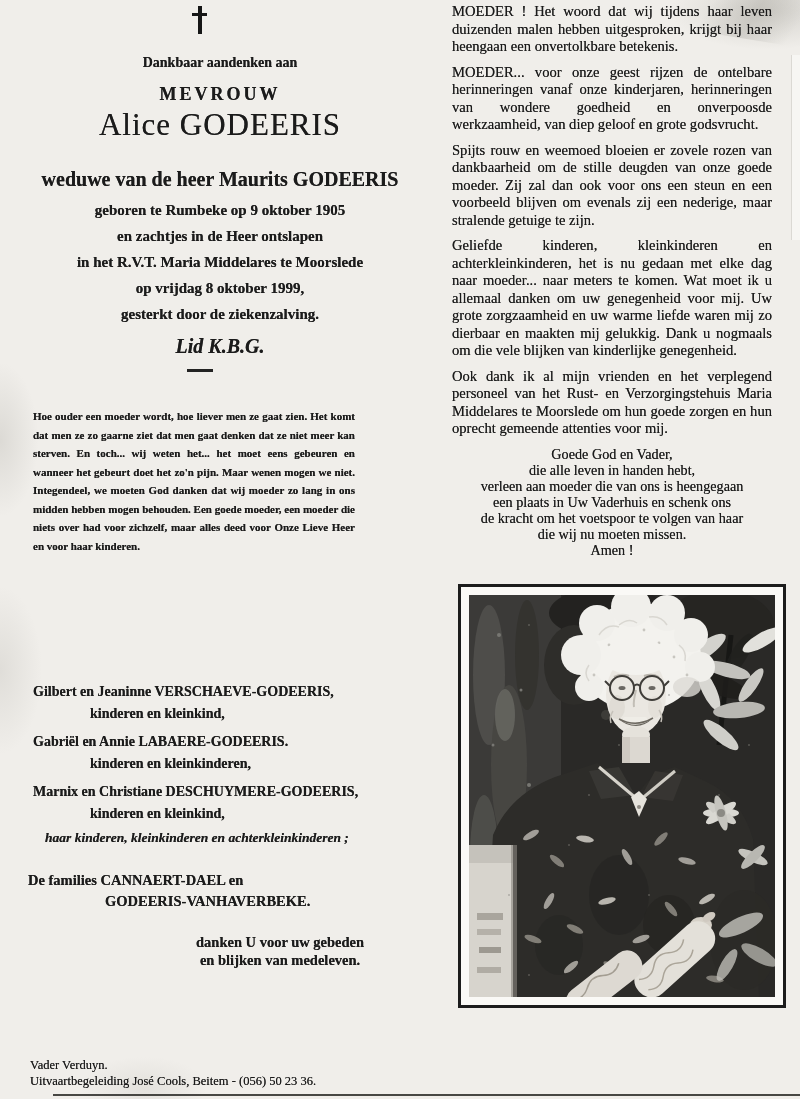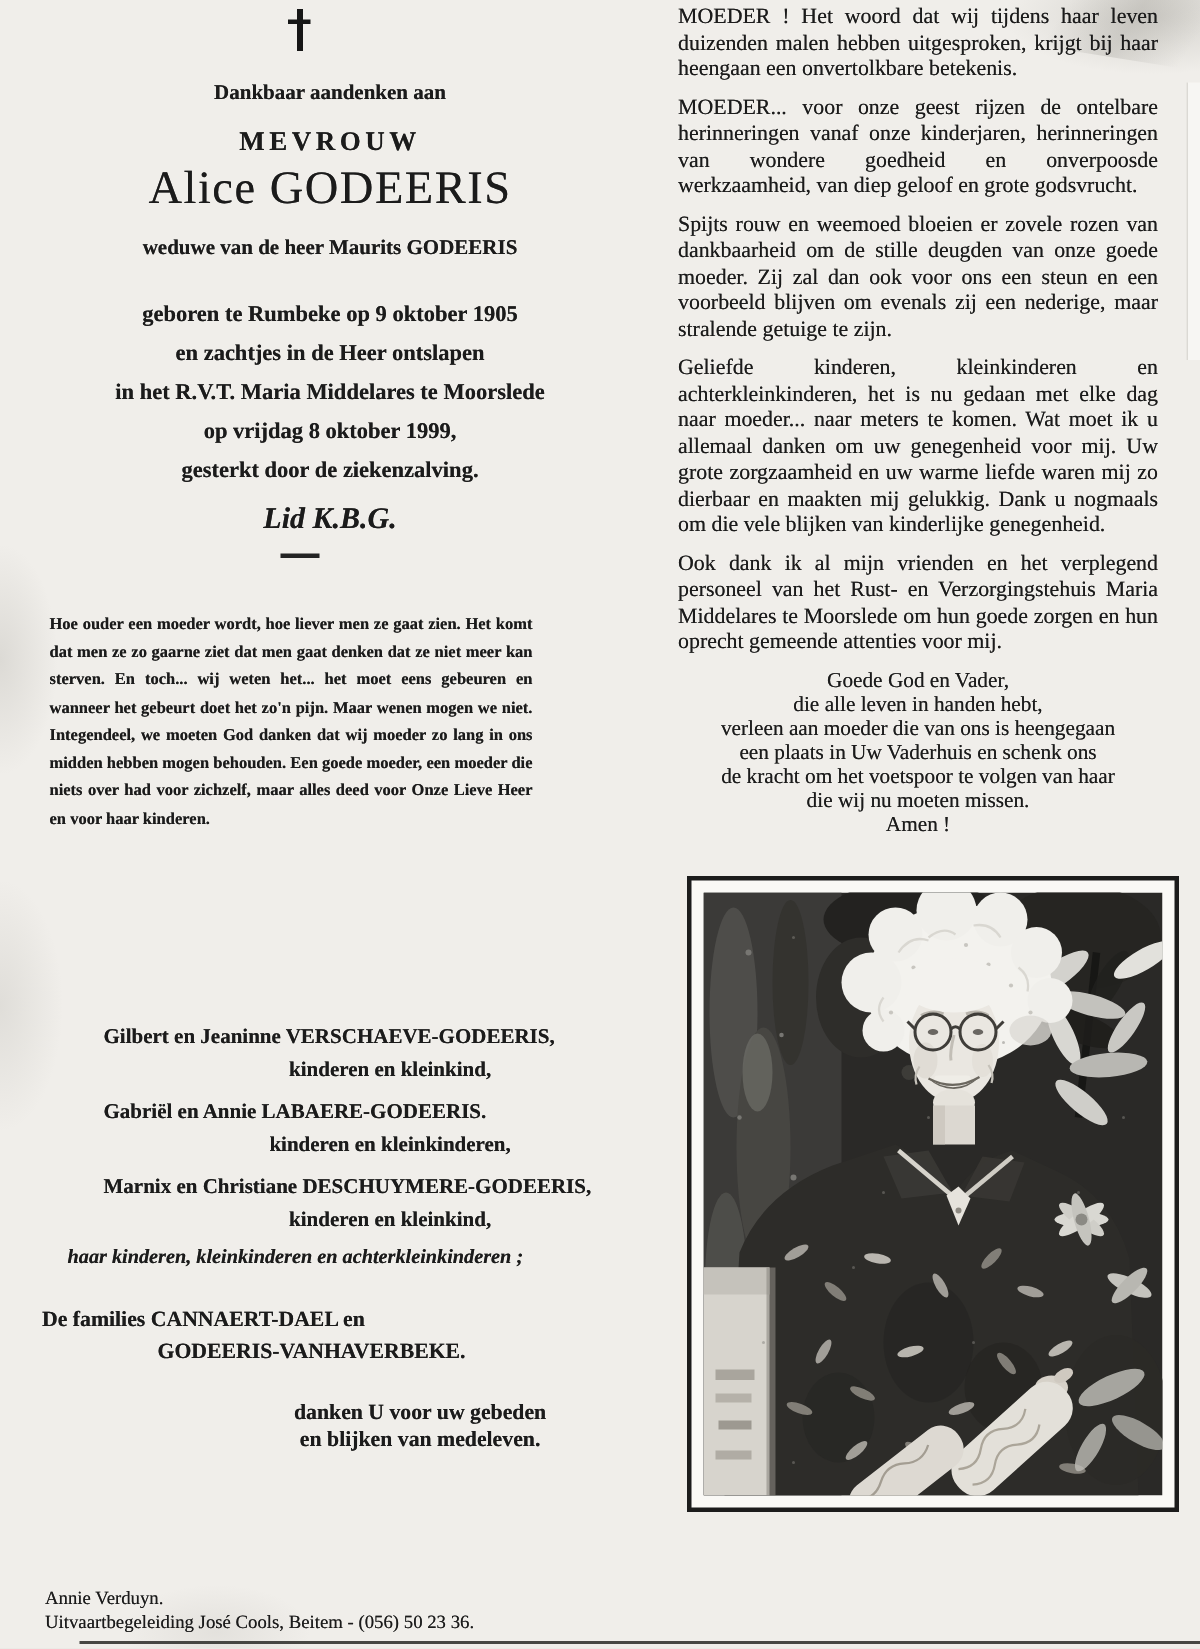--- a/index.html
+++ b/index.html
@@ -22,33 +22,33 @@
     background:linear-gradient(115deg, transparent 20%, rgba(158,156,149,.30) 50%, transparent 80%);
     transform:rotate(9deg);}
   
   .c{position:absolute;left:0;width:440px;text-align:center;}
   .cross{position:absolute;left:191px;top:6px;width:17px;height:28px;}
   .cross .v{position:absolute;left:7px;top:0;width:3.5px;height:28px;background:#161616;}
   .cross .h{position:absolute;left:1px;top:6.5px;width:15px;height:3.5px;background:#161616;}
   .intro{top:55px;font-size:14px;font-weight:700;}
   .honorific{top:84px;font-size:18px;font-weight:700;letter-spacing:3px;}
   .deceased{top:107px;font-size:31px;font-weight:400;letter-spacing:1px;}
-  .widow{top:158px;font-size:14px;font-weight:700;}
+  .widow{top:168px;font-size:20px;font-weight:700;}
   .lifelines{top:197px;font-size:15px;font-weight:700;line-height:26px;}
   .membership{top:335px;font-size:20px;font-weight:700;font-style:italic;}
   .dash{position:absolute;left:187px;top:369px;width:26px;height:2.5px;background:#232323;}
   .para-left{
     position:absolute;left:33px;top:407px;width:322px;
     font-size:11px;font-weight:700;line-height:18.5px;
     text-align:justify;
   }
-  .families{position:absolute;left:33px;top:681px;font-size:14px;font-weight:700;margin-left:36px;}
+  .families{position:absolute;left:33px;top:681px;font-size:14px;font-weight:700;}
   .fam{margin-bottom:6px;}
   .fam-names{line-height:22px;}
-  .fam-sub{line-height:22px;padding-left:57px;text-align:center;}
+  .fam-sub{line-height:22px;padding-left:57px;}
   .descendants{position:absolute;left:45px;top:830px;font-size:13.5px;font-weight:700;font-style:italic;}
   .closing{position:absolute;left:28px;top:870px;font-size:14.5px;font-weight:700;line-height:21px;}
   .closing .line2{padding-left:77px;}
   .thanks{position:absolute;left:196px;top:933px;font-size:14.5px;font-weight:700;line-height:18px;text-align:center;}
   .printer{position:absolute;left:30px;top:1058px;font-size:12.5px;font-weight:400;line-height:15.5px;}
   
   .right-col{position:absolute;left:452px;top:3px;width:320px;font-size:14.6px;font-weight:400;line-height:17.5px;}
   .right-col p{margin:0 0 8px 0;text-align:justify;}
   .prayer{margin-top:3px;}
   .prayer-line{font-size:14.2px;line-height:16px;text-align:center;}
@@ -113,21 +113,21 @@
     <div>De families CANNAERT-DAEL en</div>
     <div class="line2">GODEERIS-VANHAVERBEKE.</div>
   </div>
 
   <div class="thanks">
     <div>danken U voor uw gebeden</div>
     <div>en blijken van medeleven.</div>
   </div>
 
   <div class="printer">
-    <div>Annie Verduyn.</div>
+    <div>Vader Verduyn.</div>
     <div>Uitvaartbegeleiding José Cools, Beitem - (056) 50 23 36.</div>
   </div>
 
   <div class="right-col">
     <p>MOEDER ! Het woord dat wij tijdens haar leven duizenden malen hebben uitgesproken, krijgt bij haar heengaan een onvertolkbare betekenis.</p>
     <p>MOEDER... voor onze geest rijzen de ontelbare herinneringen vanaf onze kinderjaren, herinneringen van wondere goedheid en onverpoosde werkzaamheid, van diep geloof en grote godsvrucht.</p>
     <p>Spijts rouw en weemoed bloeien er zovele rozen van dankbaarheid om de stille deugden van onze goede moeder. Zij zal dan ook voor ons een steun en een voorbeeld blijven om evenals zij een nederige, maar stralende getuige te zijn.</p>
     <p>Geliefde kinderen, kleinkinderen en achterkleinkinderen, het is nu gedaan met elke dag naar moeder... naar meters te komen. Wat moet ik u allemaal danken om uw genegenheid voor mij. Uw grote zorgzaamheid en uw warme liefde waren mij zo dierbaar en maakten mij gelukkig. Dank u nogmaals om die vele blijken van kinderlijke genegenheid.</p>
     <p>Ook dank ik al mijn vrienden en het verplegend personeel van het Rust- en Verzorgingstehuis Maria Middelares te Moorslede om hun goede zorgen en hun oprecht gemeende attenties voor mij.</p>
     <div class="prayer">

